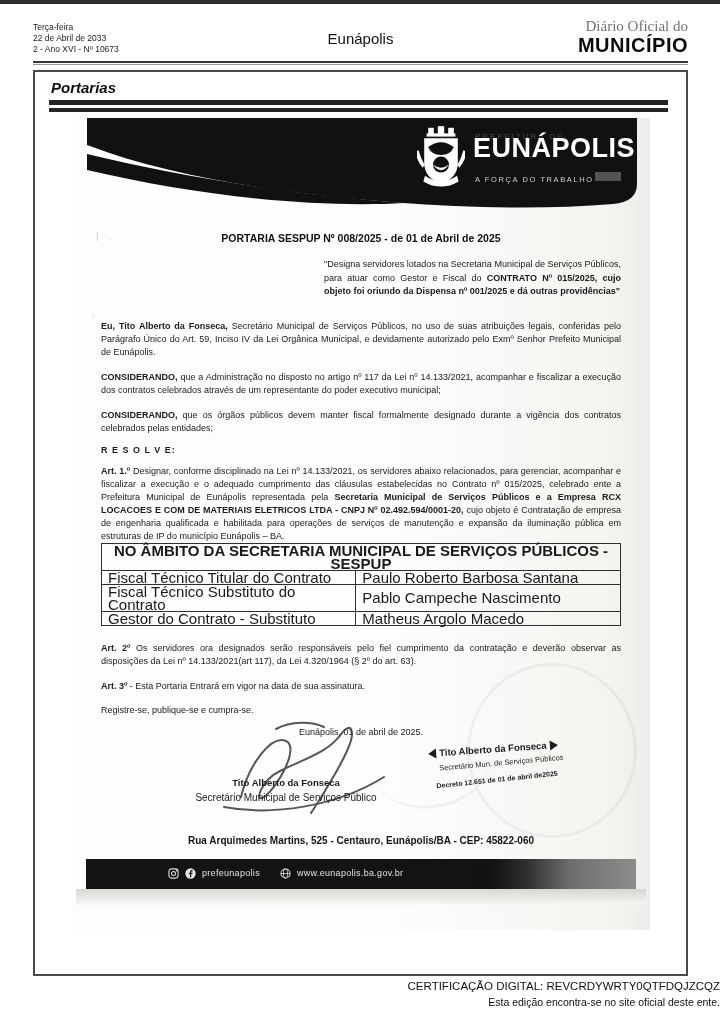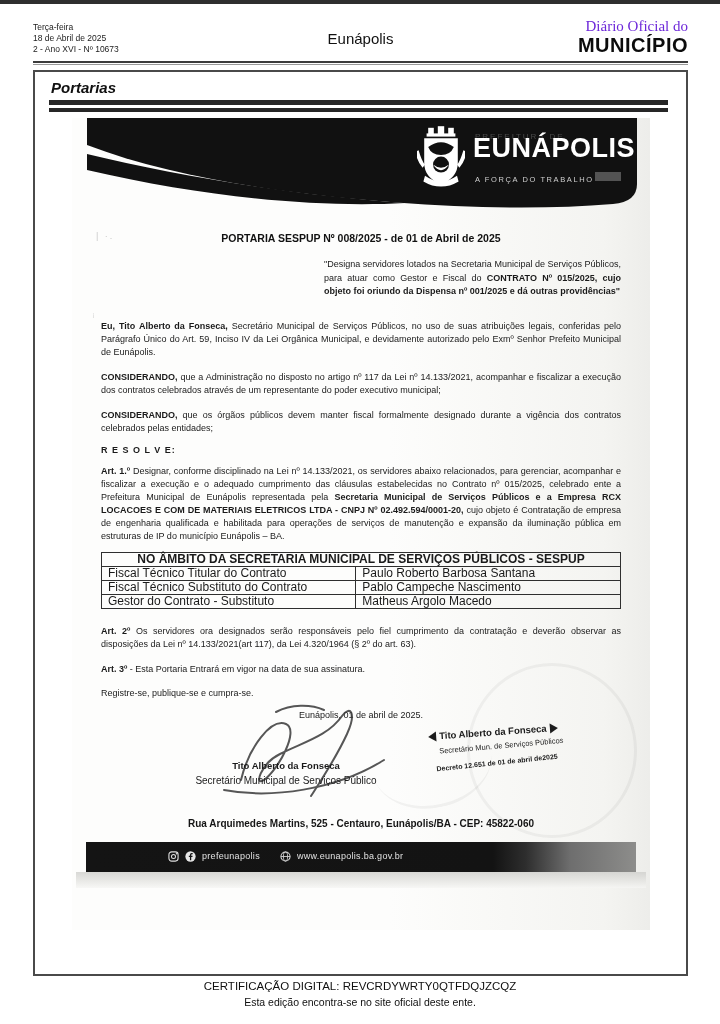--- a/index.html
+++ b/index.html
@@ -5,21 +5,21 @@
   * { margin:0; padding:0; box-sizing:border-box; }
   html,body { width:720px; height:1024px; background:#ffffff; overflow:hidden;
     font-family:"Liberation Sans","DejaVu Sans",sans-serif; color:#1a1a1a; }
   .top-strip { position:absolute; left:0; top:0; width:720px; height:4px; background:#2e2e2e; }
 
   
   .page-header { position:absolute; left:33px; top:18px; width:655px; height:40px; }
   .ph-left { position:absolute; left:0; top:4px; font-size:8.5px; line-height:11px; color:#222; }
   .ph-city { position:absolute; left:0; right:0; top:12px; text-align:center; font-size:15px; color:#111; }
   .ph-right { position:absolute; right:0; top:0; text-align:right; }
-  .ph-gaz1 { font-family:"Liberation Serif","DejaVu Serif",serif; font-size:15px; color:#6d28d9; line-height:17px; }
+  .ph-gaz1 { font-family:"Liberation Serif","DejaVu Serif",serif; font-size:15px; color:#737373; line-height:17px; }
   .ph-gaz2 { font-size:20px; font-weight:700; letter-spacing:.5px; color:#0c0c0c; line-height:20px; }
   .header-rule { position:absolute; left:33px; top:61px; width:655px; height:4px;
     border-top:2px solid #3c3c3c; border-bottom:1px solid #9a9a9a; }
 
   
   .frame { position:absolute; left:33px; top:70px; width:655px; height:906px;
     border:2px solid #4a4a4a; background:#fff; }
   .section-title { margin:7px 0 4px 16px; font-size:15px; font-weight:700; font-style:italic; color:#101010; }
   .dbar { height:5px; background:#262626; margin:0 18px 0 14px; }
   .dbar + .dbar { margin-top:3px; height:4px; }
@@ -43,21 +43,21 @@
   .artifact2 { position:absolute; left:20px; top:190px; font-size:8px; color:#b5b5b5; opacity:.5; }
 
   .doc-title { margin-top:19px; text-align:center; font-size:10.5px; font-weight:700; color:#111; }
 
   .quote { margin:13px 0 0 auto; width:297px; text-align:justify; font-size:9px; line-height:13.5px; }
 
   .para { margin-top:12px; text-align:justify; }
   .p-first { margin-top:21px; }
   .resolve { margin-top:9px; font-weight:700; letter-spacing:1px; }
 
-  table.assign { margin-top:9px; width:100%; border-collapse:collapse; font-size:12px;padding-left:39px; }
+  table.assign { width:100%; border-collapse:collapse; font-size:15px;padding-left:39px; }
   table.assign th, table.assign td { border:1.5px solid #2f2f2f; padding:0 6px; height:13.5px;
     text-align:left; font-weight:400; }
   table.assign th { text-align:center; font-weight:700; }
   table.assign td.c1 { width:49%; }
 
   .registre { margin-top:11px; }
   .place-date { margin-top:9px; text-align:center; }
 
   .sig-row { position:relative; height:78px; margin-top:2px; }
   .sig-scribble { position:absolute; left:115px; top:-22px; opacity:.85; }
@@ -82,33 +82,33 @@
 
   .social { position:relative; margin:12px 14px 0 14px; height:30px;
     background:linear-gradient(90deg,#141414 0%,#131313 74%,#2e2e2e 80%,#6e6e6e 88%,#8d8d8b 100%);
     display:flex; align-items:center; padding-left:82px; gap:6px; color:#e2e2e2; font-size:9px; }
   .social .txt { letter-spacing:.3px; }
   .social .gap { width:8px; }
   .shadow-strip { margin:0 4px; height:16px;
     background:linear-gradient(180deg,#cfcfcc 0%,#e4e4e1 55%,#f6f6f4 100%); opacity:.8; }
 
   
-  .cert { position:absolute; left:0; top:980px; width:720px; text-align:center; }
+  .cert { position:absolute; left:0; top:980px; width:720px; text-align:right; }
   .cert-line1 { font-size:11.5px; color:#101010; }
   .cert-line2 { font-size:10.5px; margin-top:4px; color:#101010; }
 </style>
 </head>
 <body>
 
 <div class="top-strip"></div>
 
 <div class="page-header">
   <div class="ph-left">
     <div>Terça-feira</div>
-    <div>18 de Abril de 2025</div>
+    <div>22 de Abril de 2033</div>
     <div>2 - Ano XVI - Nº 10673</div>
   </div>
   <div class="ph-city">Eunápolis</div>
   <div class="ph-right">
     <div class="ph-gaz1">Diário Oficial do</div>
     <div class="ph-gaz2">MUNICÍPIO</div>
   </div>
 </div>
 <div class="header-rule"></div>
 

